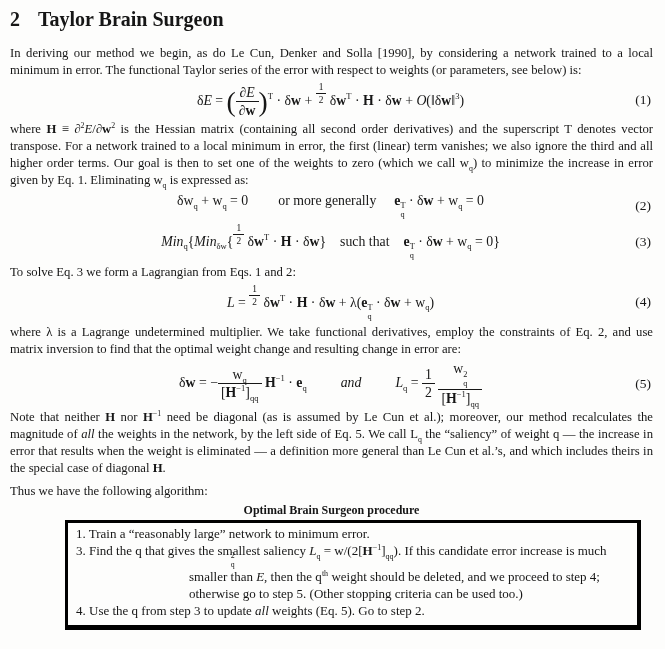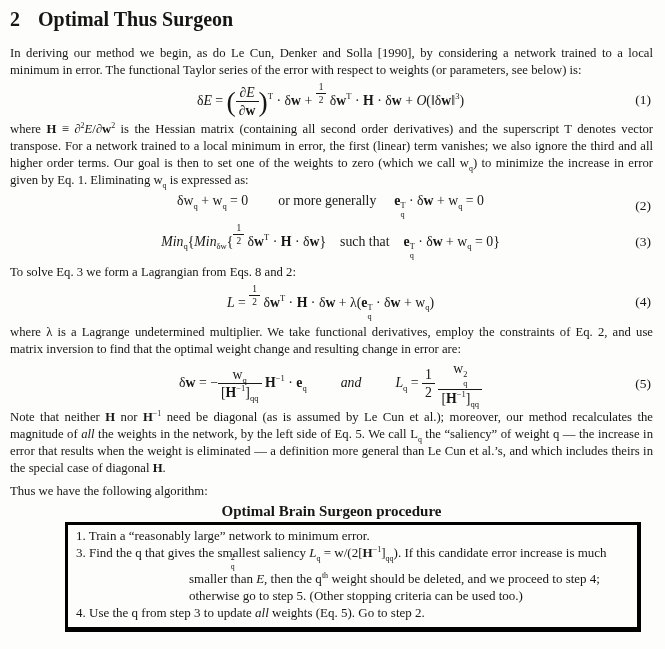--- a/index.html
+++ b/index.html
@@ -16,35 +16,35 @@
   .eqnum{width:44px;flex:none;text-align:right;font-size:13.5px;padding-right:2px;}
   .frac{display:inline-block;vertical-align:middle;text-align:center;line-height:1.1;}
   .frac>.num{display:block;border-bottom:1px solid currentColor;padding:0 3px 1px;}
   .frac>.den{display:block;padding:1px 3px 0;}
   .frac.sm{font-size:0.68em;vertical-align:0.15em;}
   .ss{display:inline-flex;flex-direction:column;font-size:0.6em;line-height:1.05;
       vertical-align:-0.45em;text-align:left;}
   .ss span{display:block;}
   .big{font-size:2em;font-weight:400;vertical-align:middle;line-height:0.85;}
   .alg-intro{margin-top:6px;}
-  .proc-heading{text-align:center;font-weight:bold;font-size:15px;margin:3px 0 2px 0;}
+  .proc-heading{text-align:center;font-weight:bold;font-size:12px;margin:3px 0 2px 0;}
   .proc-box{margin:0 12px 0 55px;border:3px solid #000;border-right-width:4px;
       border-bottom-width:5px;padding:3px 8px 6px 8px;background:#fdfdfc;}
   .step{font-size:13px;line-height:16.9px;padding-left:113px;text-indent:-113px;
       text-align:left;}
   i{font-style:italic;} b{font-weight:bold;}
 </style>
 </head>
 <body>
 
 <div class="page">
 
   <h1>
     <span>2</span>
-    <span>Optimal Thus Surgeon</span>
+    <span>Taylor Brain Surgeon</span>
   </h1>
 
   <p class="intro">In deriving our method we begin, as do Le Cun, Denker and Solla [1990], by considering a network trained to a local minimum in error.  The functional Taylor series of the error with respect to weights (or parameters, see below) is:</p>
 
   <div class="eqrow">
     <span class="eqspace"></span>
     <span class="eqbody">δ<i>E</i> = <span class="big">(</span><span class="frac"><span class="num">∂<i>E</i></span><span class="den">∂<b>w</b></span></span><span class="big">)</span><sup>T</sup> · δ<b>w</b> + <span class="frac sm"><span class="num">1</span><span class="den">2</span></span> δ<b>w</b><sup>T</sup> · <b>H</b> · δ<b>w</b> + <i>O</i>(‖δ<b>w</b>‖<sup>3</sup>)</span>
     <span class="eqnum">(1)</span>
   </div>
 
@@ -62,21 +62,21 @@
 
   <div class="eqrow">
     <span class="eqspace"></span>
     <span class="eqbody"><i>Min</i><sub>q</sub>{<i>Min</i><sub>δw</sub>{<span class="frac sm"><span class="num">1</span><span class="den">2</span></span> δ<b>w</b><sup>T</sup> · <b>H</b> · δ<b>w</b>}<span style="display: inline-block; width: 14px;"></span>such that<span style="display: inline-block; width: 14px;"></span><b>e</b><span class="ss">
           <span>T</span>
           <span>q</span>
         </span> · δ<b>w</b> + w<sub>q</sub> = 0}</span>
     <span class="eqnum">(3)</span>
   </div>
 
-  <p>To solve Eq. 3 we form a Lagrangian from Eqs. 8 and 2:</p>
+  <p>To solve Eq. 3 we form a Lagrangian from Eqs. 1 and 2:</p>
 
   <div class="eqrow">
     <span class="eqspace"></span>
     <span class="eqbody"><i>L</i> = <span class="frac sm"><span class="num">1</span><span class="den">2</span></span> δ<b>w</b><sup>T</sup> · <b>H</b> · δ<b>w</b> + λ(<b>e</b><span class="ss">
           <span>T</span>
           <span>q</span>
         </span> · δ<b>w</b> + w<sub>q</sub>)</span>
     <span class="eqnum">(4)</span>
   </div>
 

